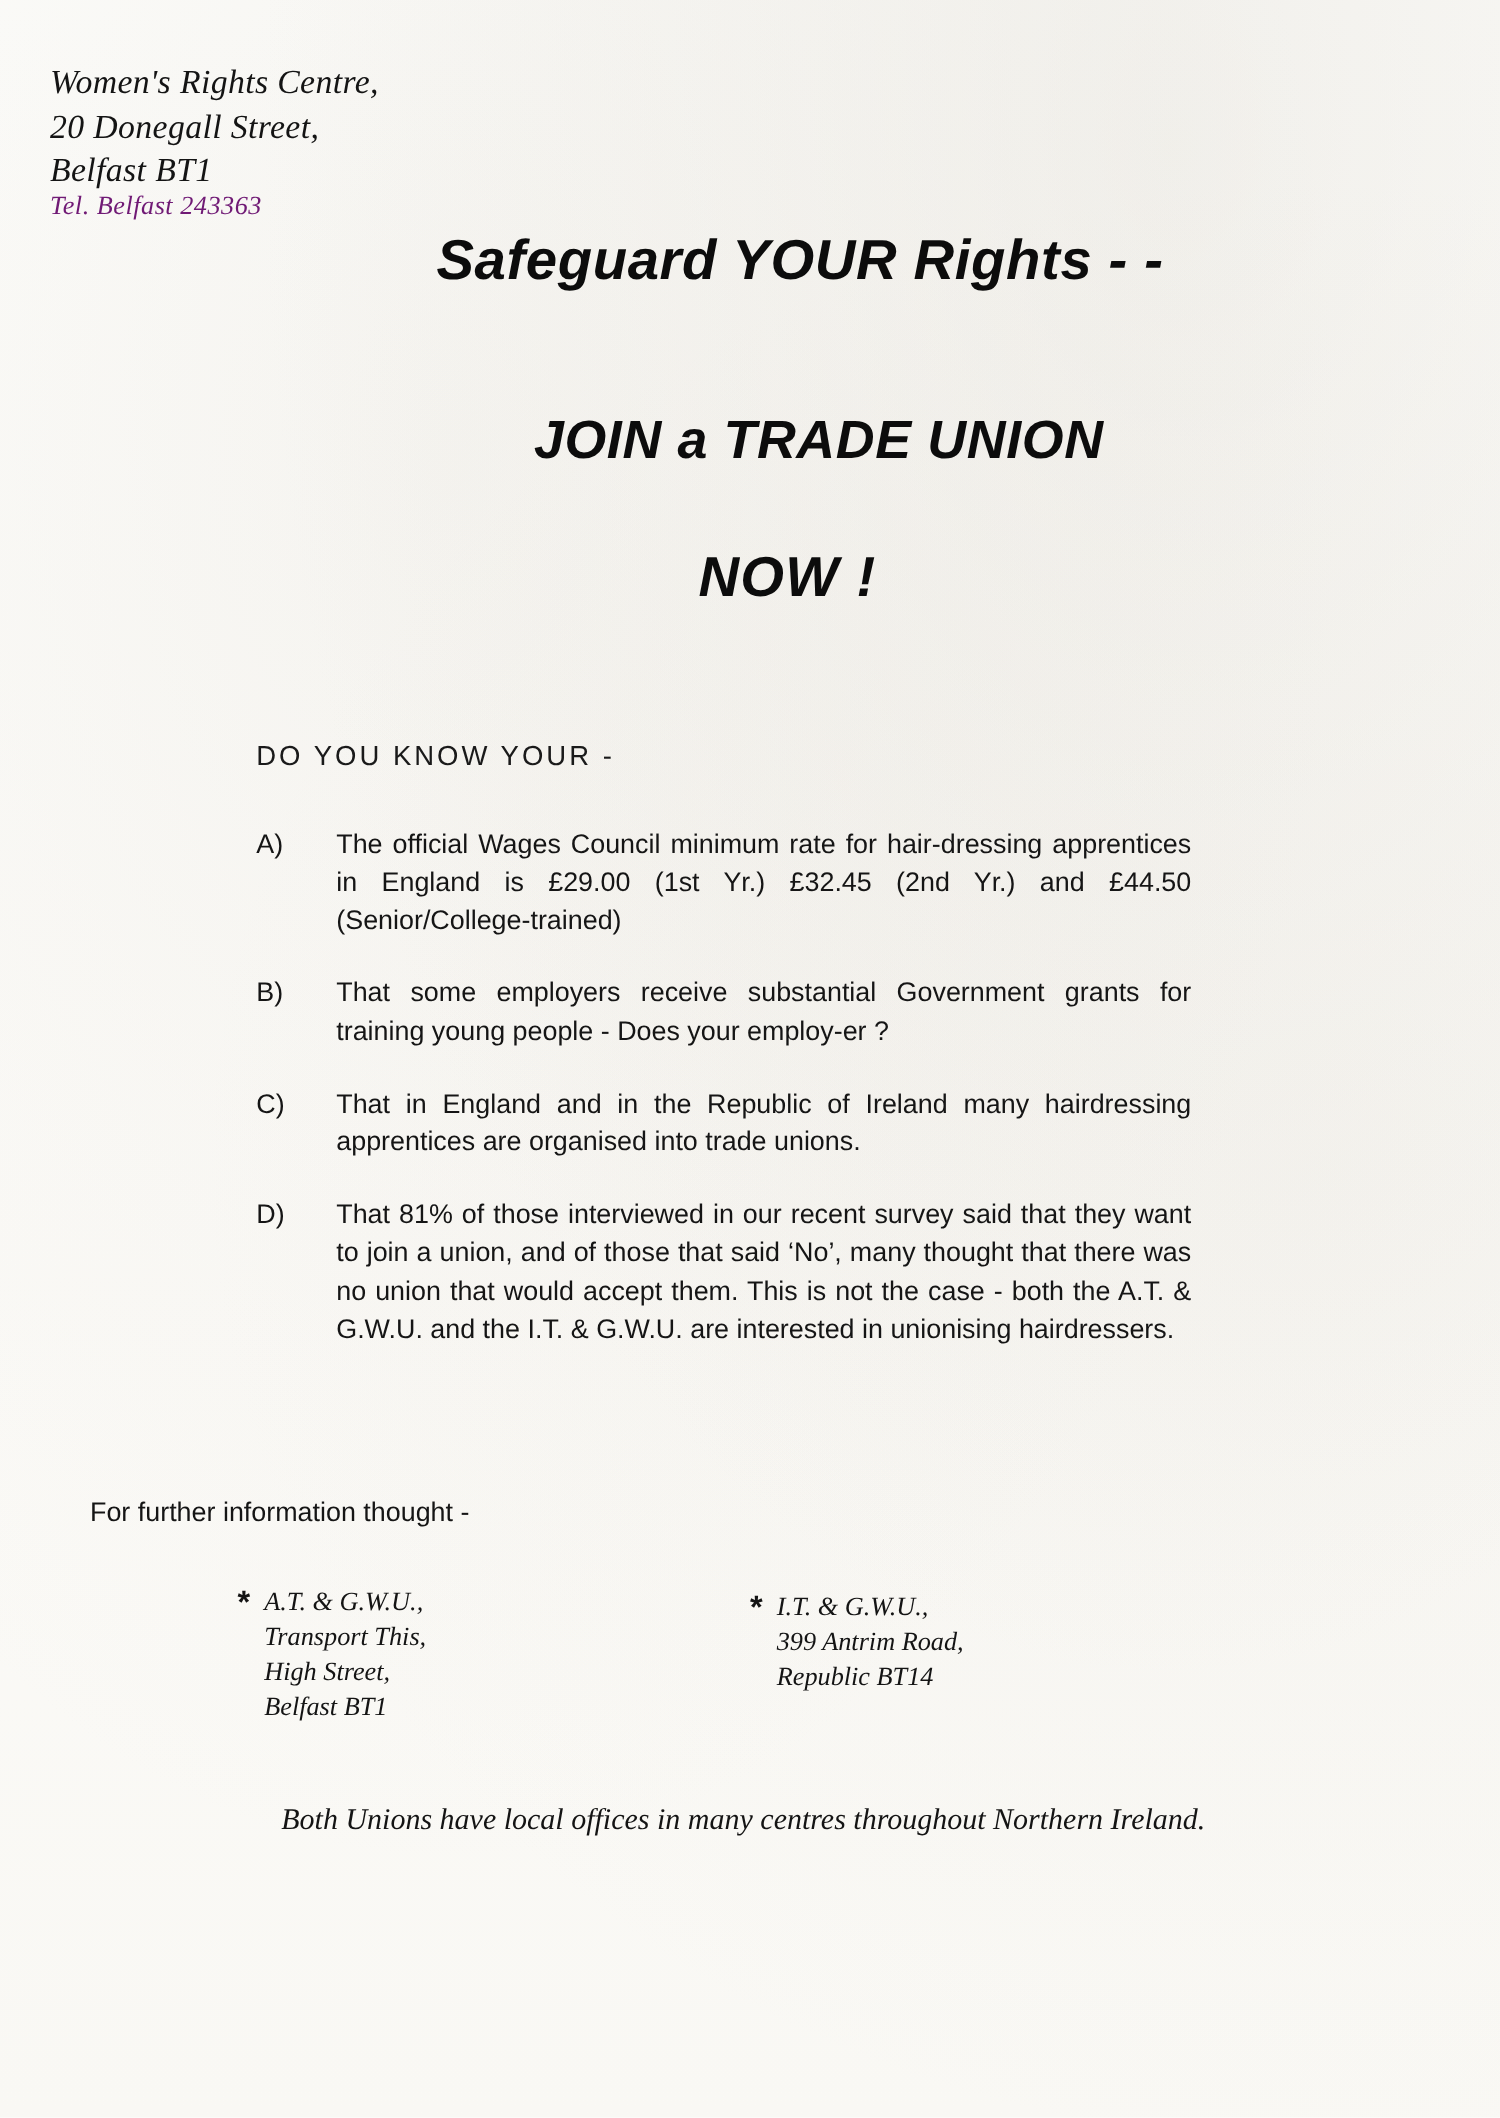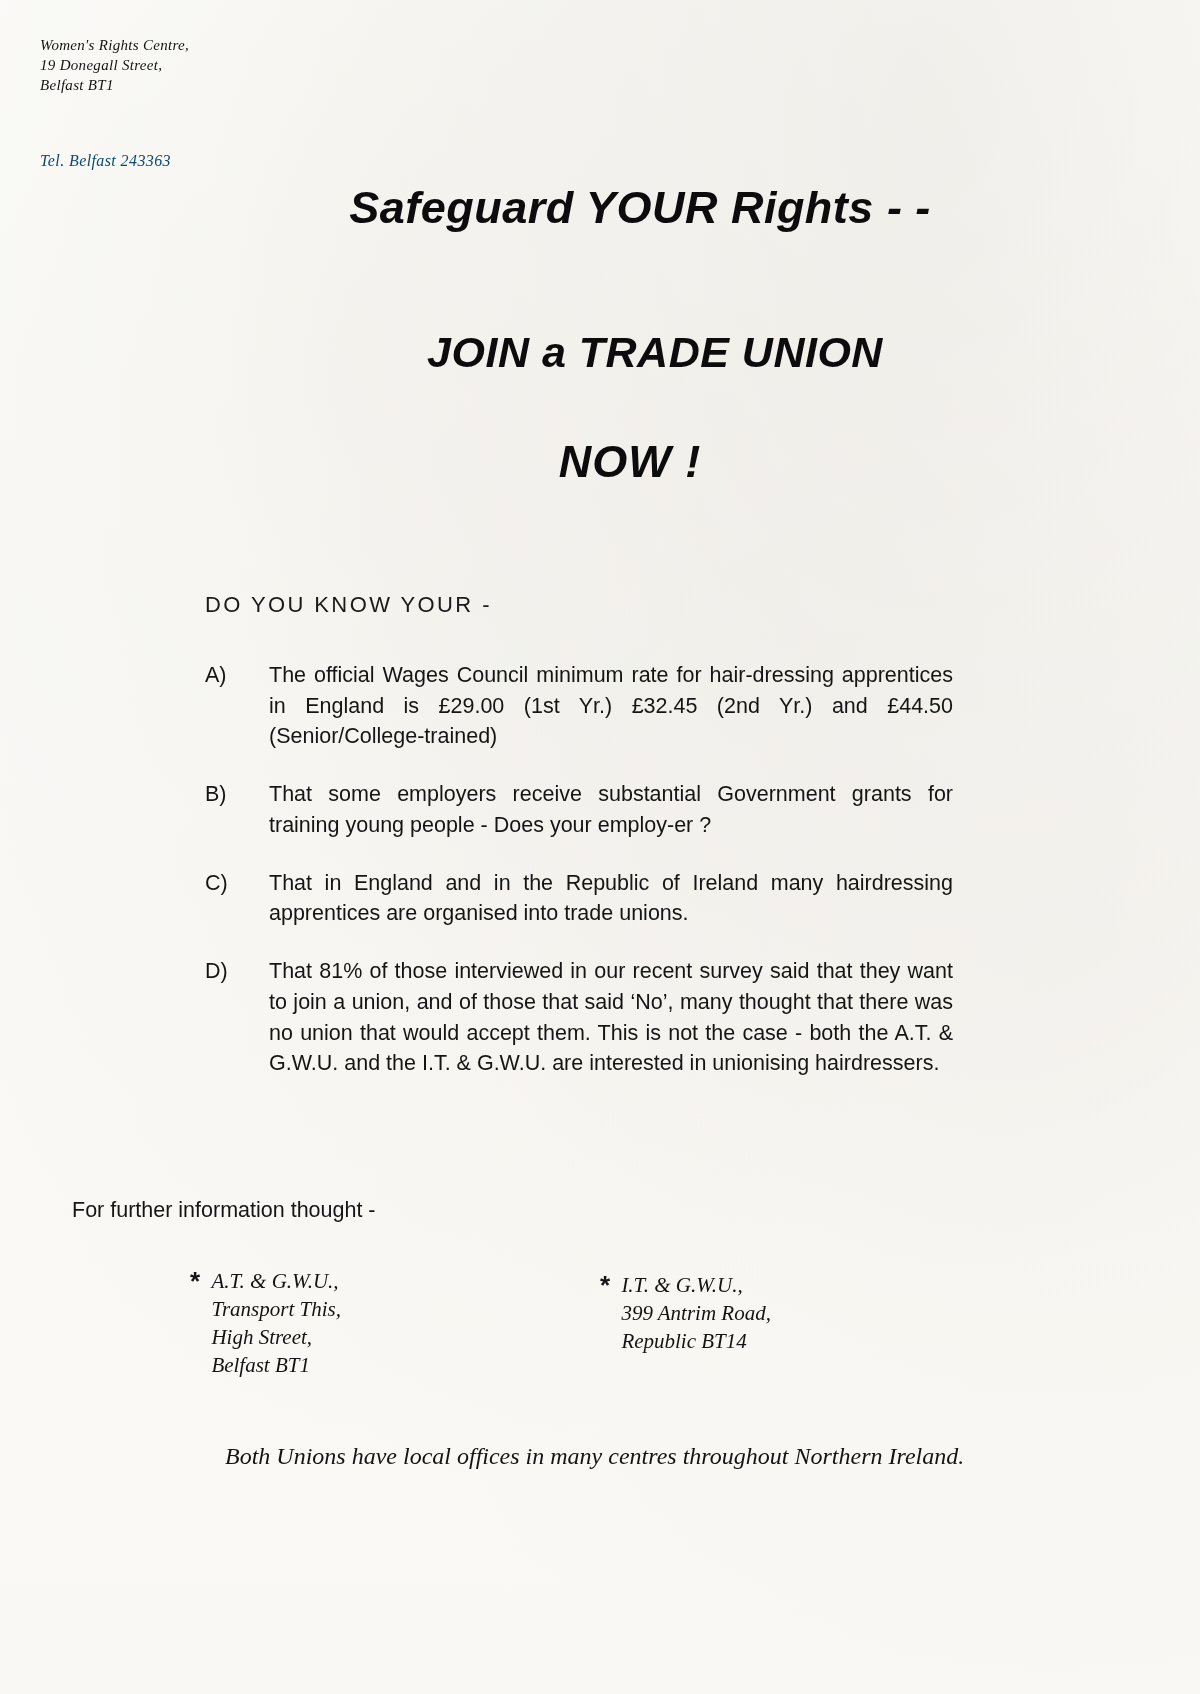--- a/index.html
+++ b/index.html
@@ -32,35 +32,35 @@
       linear-gradient(180deg, #fdfdfb 0%, #fbfaf7 60%, #f9f8f4 100%);
     pointer-events: none;
   }
   .ink {
     position: absolute;
     z-index: 2;
   }
 
   .addr {
     left: 40px;
-    top: 36px;
-    font-family: "Liberation Serif", serif;
-    font-style: italic;
-    font-size: 15px;
+    top: 48px;
+    font-family: "Liberation Serif", serif;
+    font-style: italic;
+    font-size: 27px;
     line-height: 1.32;
     color: #141414;
     letter-spacing: 0.3px;
   }
   .tel {
     left: 40px;
     top: 152px;
     font-family: "Liberation Serif", serif;
     font-style: italic;
-    font-size: 16px;
-    color: #0c4a6e;
+    font-size: 21px;
+    color: #701a75;
     letter-spacing: 0.4px;
   }
 
   .headline {
     width: 1200px;
     left: 0;
     text-align: center;
     font-family: "Liberation Sans", sans-serif;
     font-weight: 700;
     font-style: italic;
@@ -143,21 +143,21 @@
     color: #141414;
   }
 </style>
 </head>
 <body>
 
 <div class="page">
 
   <div class="ink addr">
     <div>Women's Rights Centre,</div>
-    <div>19 Donegall Street,</div>
+    <div>20 Donegall Street,</div>
     <div>Belfast BT1</div>
   </div>
 
   <div class="ink tel">Tel. Belfast 243363</div>
 
   <div class="ink headline h1">Safeguard YOUR  Rights - -</div>
   <div class="ink headline h2">JOIN a TRADE UNION</div>
   <div class="ink headline h3">NOW  !</div>
 
   <div class="ink know">DO YOU KNOW YOUR -</div>

